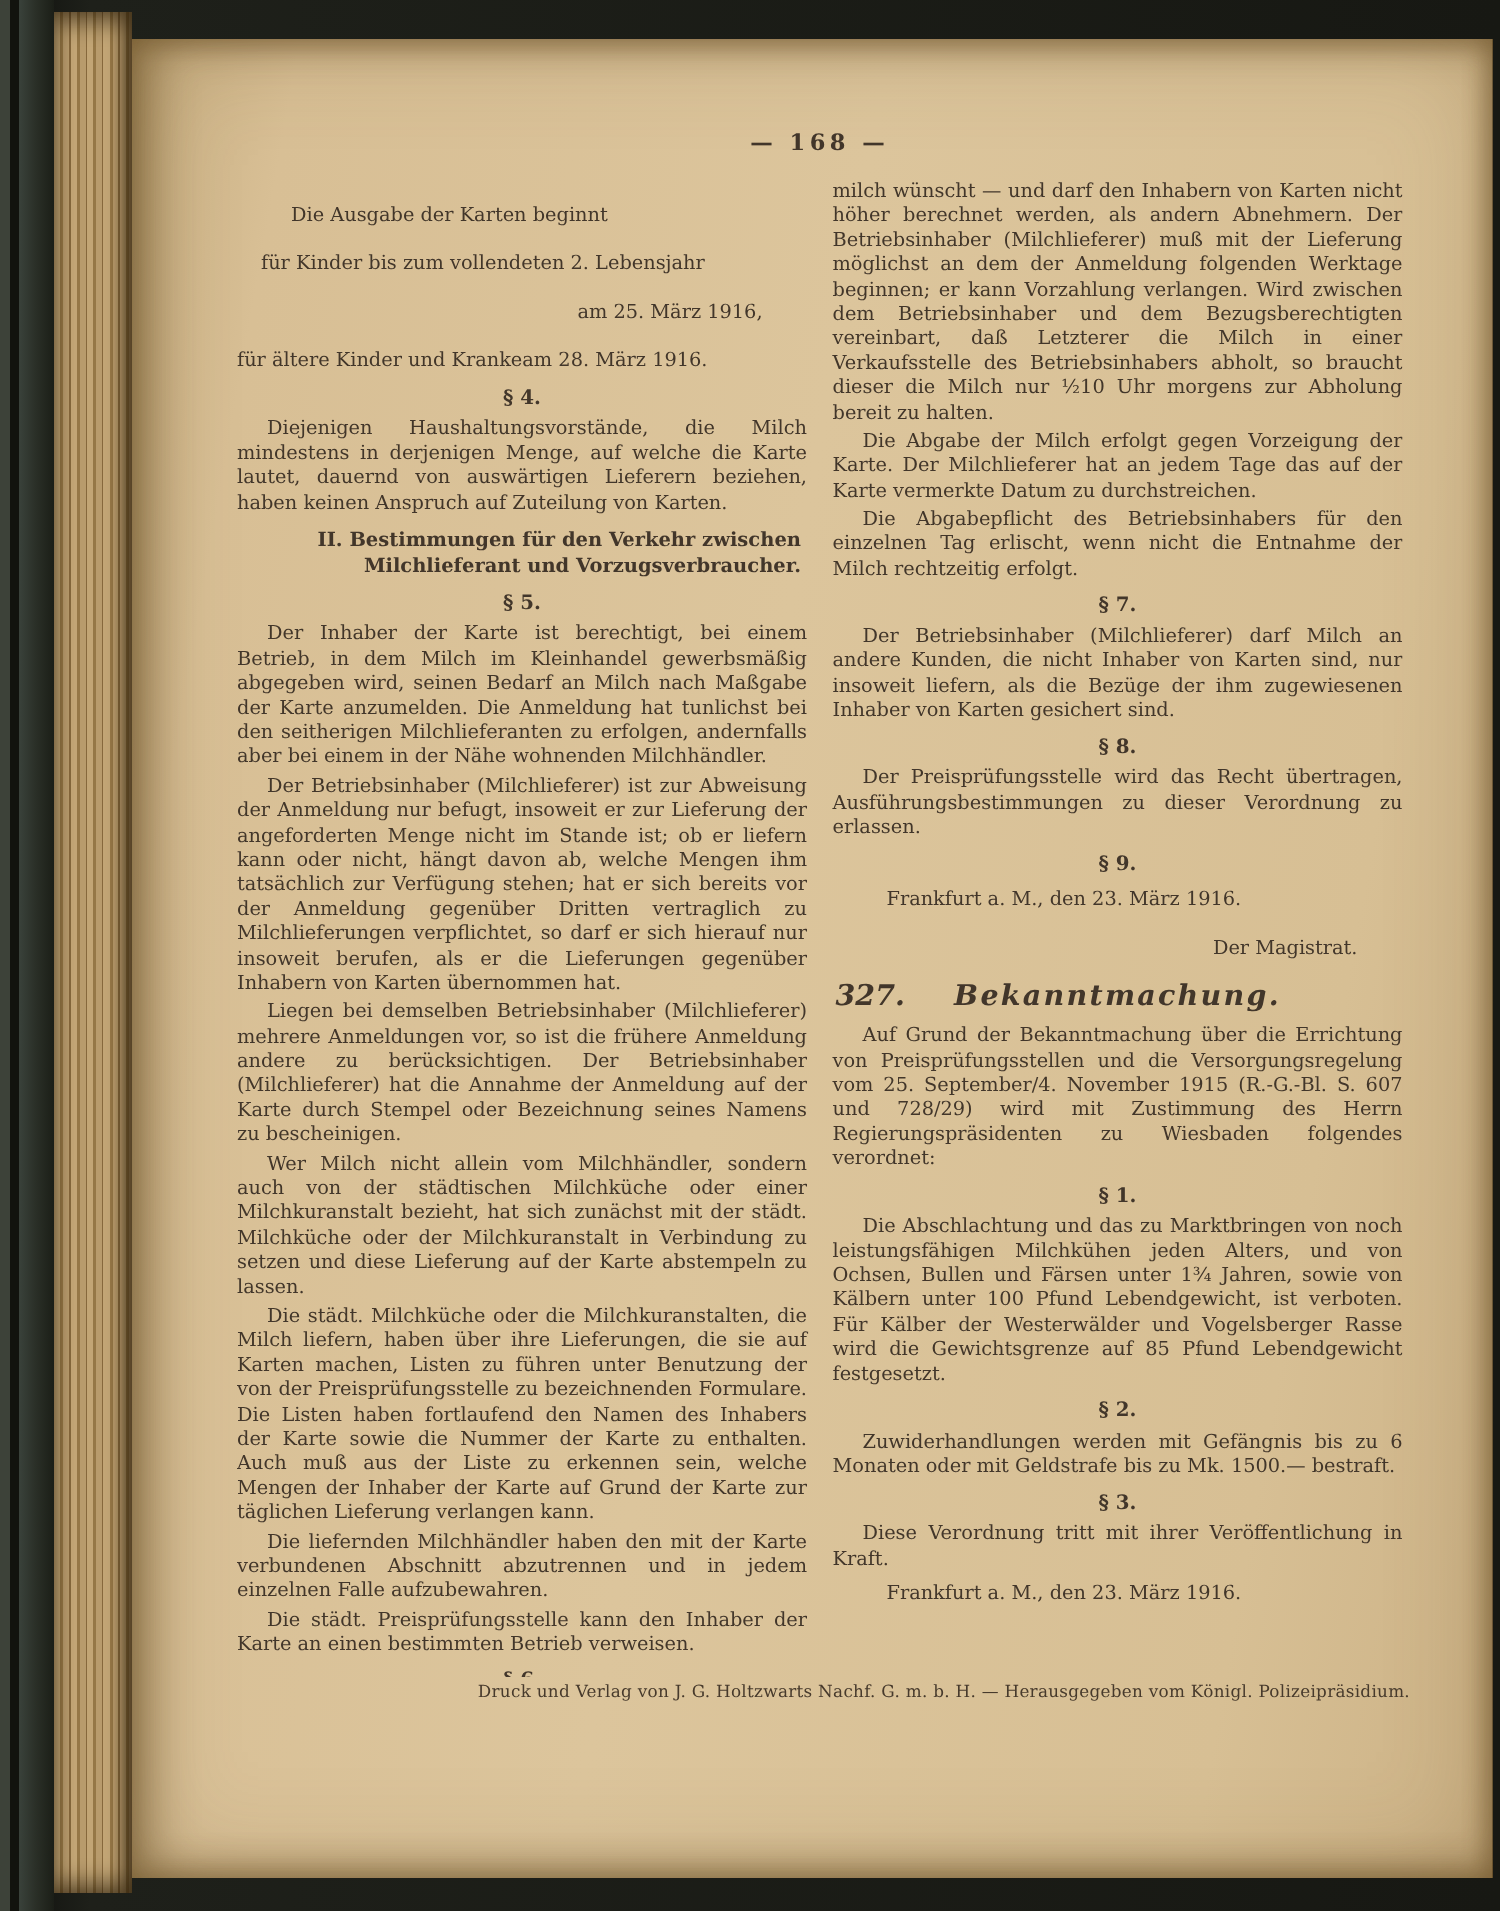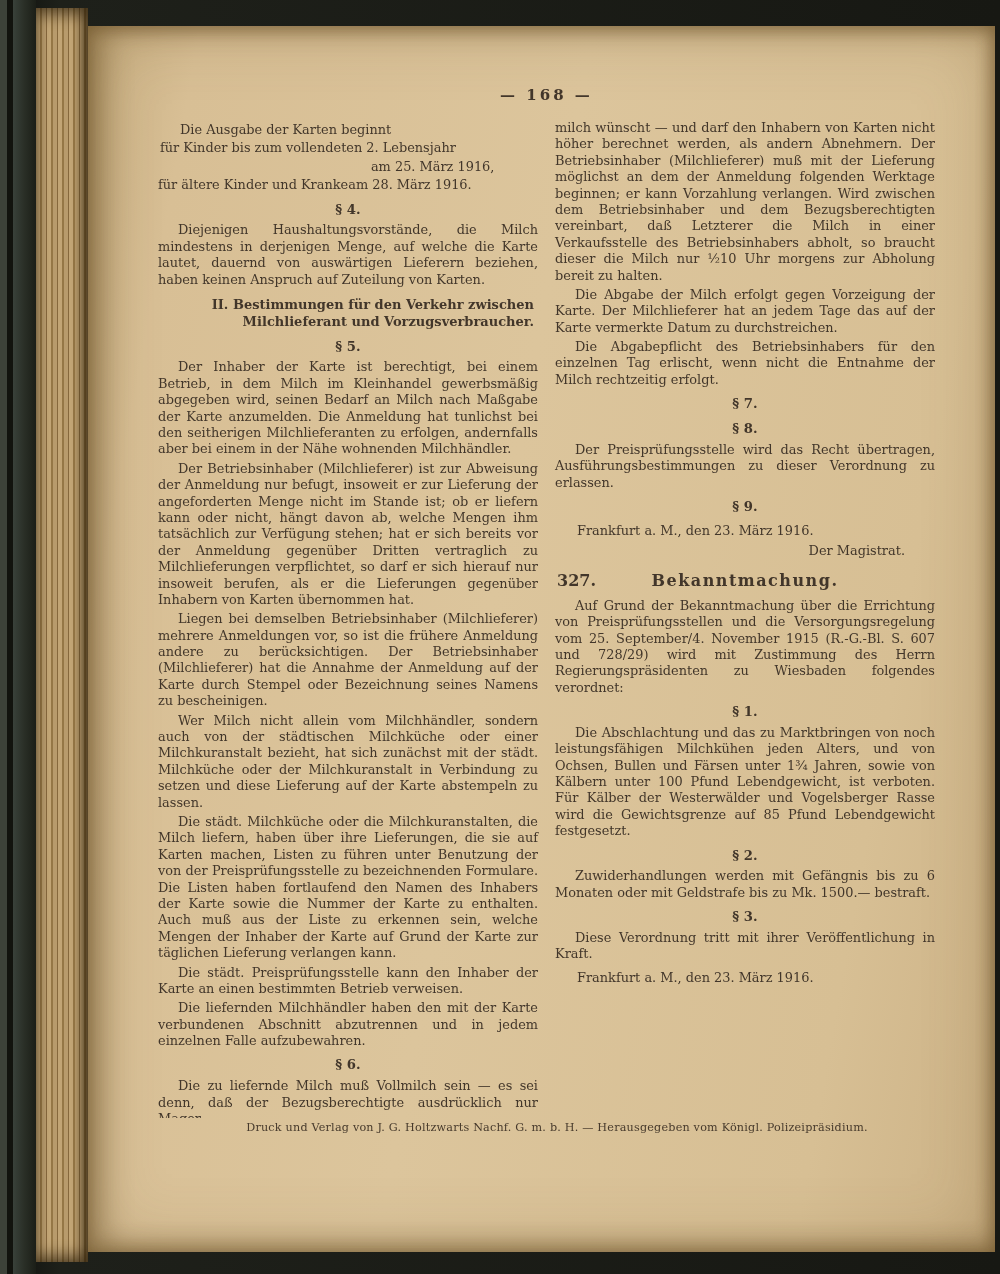--- a/index.html
+++ b/index.html
@@ -52,38 +52,38 @@
     text-align: center;
     font-size: 15px; letter-spacing: 3px; font-weight: bold;
   }
   .columns {
     position: absolute; top: 94px; left: 70px; right: 60px; bottom: 134px;
     display: flex; gap: 17px;
     font-size: 12.9px; line-height: 1.27;
     overflow: hidden;
   }
   .col { flex: 1; min-width: 0; }
-  p { margin: 2px; }
+  p { margin: 16px; }
   .body-p { text-indent: 1.55em; text-align: justify; margin: 0 0 3px; }
   .no-indent { text-indent: 0; }
   .first-line { text-indent: 1.55em; }
   .date-right { width: 88%; text-align: right; }
   .split-line { display: flex; width: 88%; }
   .para-head { font-size: 13.2px; font-weight: bold; text-align: center; margin: 8px 0 4px; }
   .chapter-head { font-weight: bold; text-align: right; margin: 9px 4px 5px; font-size: 13px; line-height: 1.3; }
   .dateline { text-indent: 1.55em; margin-top: 7px; }
   .signature { text-align: right; font-weight: normal; padding-right: 30px; margin: 4px 0 4px; }
   .notice-head {
     position: relative; text-align: center; font-weight: bold;
-    margin: 11px 0 7px; font-size: 16px; letter-spacing: 1.5px;
+    margin: 11px 0 7px; font-size: 19px; letter-spacing: 1.5px; font-style: italic;
   }
   .notice-num { position: absolute; left: 2px; letter-spacing: 0; }
   .imprint {
     position: absolute; left: 86px; right: 55px; bottom: 118px;
-    font-size: 11.2px; text-align: center; letter-spacing: .2px;
+    font-size: 11.2px; text-align: right; letter-spacing: .2px;
     color: #473a2c;
   }
 </style>
 </head>
 <body>
 
 <div class="scan">
   <div class="binding"></div>
   <div class="page-edges"></div>
 
@@ -105,33 +105,34 @@
         <p class="body-p">Diejenigen Haushaltungsvorstände, die Milch mindestens in derjenigen Menge, auf welche die Karte lautet, dauernd von auswärtigen Lieferern beziehen, haben keinen Anspruch auf Zuteilung von Karten.</p>
 
         <h3 class="chapter-head">II. Bestimmungen für den Verkehr zwischen Milchlieferant und Vorzugsverbraucher.</h3>
 
         <h3 class="para-head">§ 5.</h3>
         <p class="body-p">Der Inhaber der Karte ist berechtigt, bei einem Betrieb, in dem Milch im Kleinhandel gewerbsmäßig abgegeben wird, seinen Bedarf an Milch nach Maßgabe der Karte anzumelden. Die Anmeldung hat tunlichst bei den seitherigen Milchlieferanten zu erfolgen, andernfalls aber bei einem in der Nähe wohnenden Milchhändler.</p>
         <p class="body-p">Der Betriebsinhaber (Milchlieferer) ist zur Abweisung der Anmeldung nur befugt, insoweit er zur Lieferung der angeforderten Menge nicht im Stande ist; ob er liefern kann oder nicht, hängt davon ab, welche Mengen ihm tatsächlich zur Verfügung stehen; hat er sich bereits vor der Anmeldung gegenüber Dritten vertraglich zu Milchlieferungen verpflichtet, so darf er sich hierauf nur insoweit berufen, als er die Lieferungen gegenüber Inhabern von Karten übernommen hat.</p>
         <p class="body-p">Liegen bei demselben Betriebsinhaber (Milchlieferer) mehrere Anmeldungen vor, so ist die frühere Anmeldung andere zu berücksichtigen. Der Betriebsinhaber (Milchlieferer) hat die Annahme der Anmeldung auf der Karte durch Stempel oder Bezeichnung seines Namens zu bescheinigen.</p>
         <p class="body-p">Wer Milch nicht allein vom Milchhändler, sondern auch von der städtischen Milchküche oder einer Milchkuranstalt bezieht, hat sich zunächst mit der städt. Milchküche oder der Milchkuranstalt in Verbindung zu setzen und diese Lieferung auf der Karte abstempeln zu lassen.</p>
         <p class="body-p">Die städt. Milchküche oder die Milchkuranstalten, die Milch liefern, haben über ihre Lieferungen, die sie auf Karten machen, Listen zu führen unter Benutzung der von der Preisprüfungsstelle zu bezeichnenden Formulare. Die Listen haben fortlaufend den Namen des Inhabers der Karte sowie die Nummer der Karte zu enthalten. Auch muß aus der Liste zu erkennen sein, welche Mengen der Inhaber der Karte auf Grund der Karte zur täglichen Lieferung verlangen kann.</p>
+        <p class="body-p">Die liefernden Milchhändler haben den mit der Karte verbundenen Abschnitt abzutrennen und in jedem einzelnen Falle aufzubewahren.</p>
         <p class="body-p">Die städt. Preisprüfungsstelle kann den Inhaber der Karte an einen bestimmten Betrieb verweisen.</p>
-        <p class="body-p">Die liefernden Milchhändler haben den mit der Karte verbundenen Abschnitt abzutrennen und in jedem einzelnen Falle aufzubewahren.</p>
 
         <h3 class="para-head">§ 6.</h3>
         <p class="body-p">Die zu liefernde Milch muß Vollmilch sein — es sei denn, daß der Bezugsberechtigte ausdrücklich nur Mager-</p>
       </div>
 
       <div class="col">
         <p class="body-p no-indent">milch wünscht — und darf den Inhabern von Karten nicht höher berechnet werden, als andern Abnehmern. Der Betriebsinhaber (Milchlieferer) muß mit der Lieferung möglichst an dem der Anmeldung folgenden Werktage beginnen; er kann Vorzahlung verlangen. Wird zwischen dem Betriebsinhaber und dem Bezugsberechtigten vereinbart, daß Letzterer die Milch in einer Verkaufsstelle des Betriebsinhabers abholt, so braucht dieser die Milch nur ½10 Uhr morgens zur Abholung bereit zu halten.</p>
         <p class="body-p">Die Abgabe der Milch erfolgt gegen Vorzeigung der Karte. Der Milchlieferer hat an jedem Tage das auf der Karte vermerkte Datum zu durchstreichen.</p>
         <p class="body-p">Die Abgabepflicht des Betriebsinhabers für den einzelnen Tag erlischt, wenn nicht die Entnahme der Milch rechtzeitig erfolgt.</p>
 
         <h3 class="para-head">§ 7.</h3>
+        <p class="body-p">Der Betriebsinhaber (Milchlieferer) darf Milch an andere Kunden, die nicht Inhaber von Karten sind, nur insoweit liefern, als die Bezüge der ihm zugewiesenen Inhaber von Karten gesichert sind.</p>
 
         <h3 class="para-head">§ 8.</h3>
         <p class="body-p">Der Preisprüfungsstelle wird das Recht übertragen, Ausführungsbestimmungen zu dieser Verordnung zu erlassen.</p>
 
         <h3 class="para-head">§ 9.</h3>
 
         <p class="dateline">Frankfurt a. M., den 23. März 1916.</p>
         <p class="signature">Der Magistrat.</p>
 
         <div class="notice-head">

